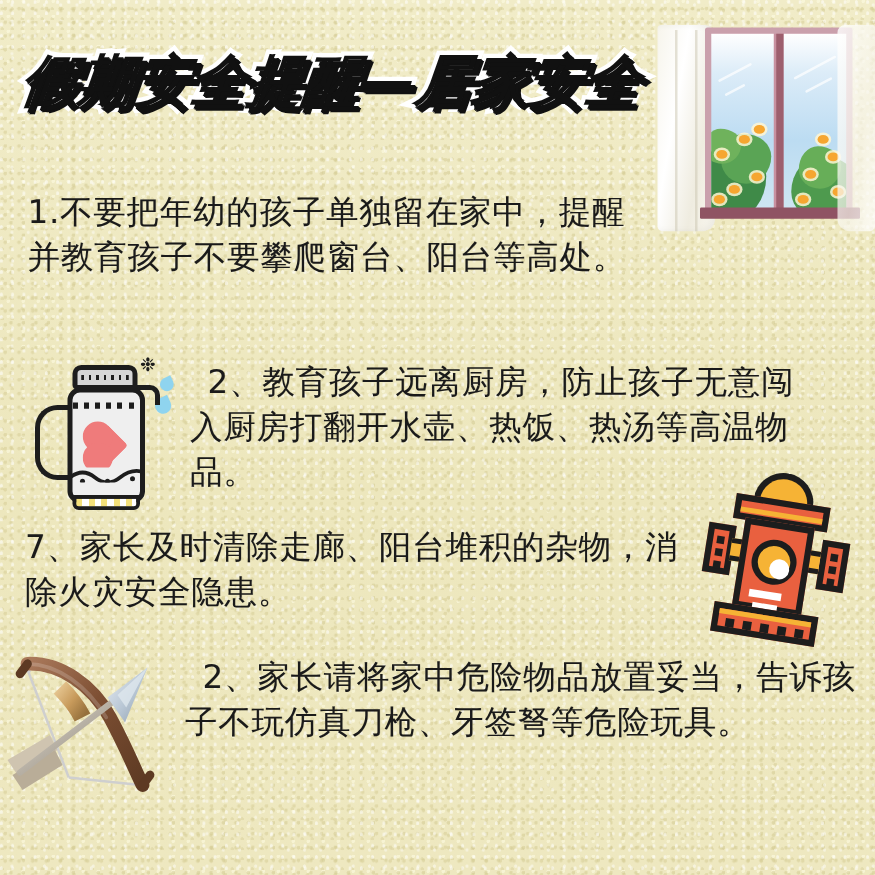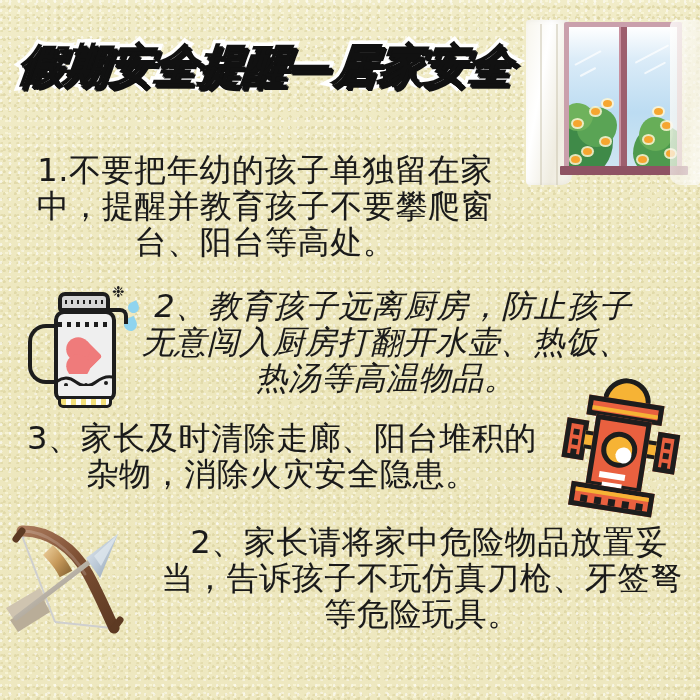--- a/index.html
+++ b/index.html
@@ -155,30 +155,29 @@
     width: 30px;
     height: 165px;
     background: linear-gradient(100deg, rgba(255,255,255,0.82) 0%, rgba(247,245,236,0.7) 60%, rgba(255,255,255,0.78) 100%);
     border-radius: 6px 2px 4px 10px;
   }
 
   
   .para {
     position: absolute;
     font-family: "DejaVu Sans", sans-serif;
-    font-size: 32px;
+    font-size: 26px;
     line-height: 36px;
     color: #1a1a1a;
     letter-spacing: 0.6px;
     white-space: pre-wrap;
     text-shadow: 0.4px 0.4px 0 rgba(0,0,0,0.18);
-    text-align: center;
   }
   #para-1 { left: 22px;  top: 152px; width: 486px; }
-  #para-2 { left: 136px; top: 288px; width: 500px; text-indent: 14px; font-style: italic; }
+  #para-2 { left: 152px; top: 288px; width: 500px; text-indent: 14px; }
   #para-3 { left: 20px;  top: 420px; width: 524px; }
   #para-4 { left: 148px; top: 524px; width: 548px; text-indent: 14px; }
 
   
   #thermos-illustration {
     position: absolute;
     left: 24px;
     top: 282px;
     width: 124px;
     height: 126px;
@@ -473,21 +472,21 @@
       <path d="M0 8 Q 10 0 20 8 T 40 8 T 60 4" fill="none" stroke="#1d1d1d" stroke-width="3" stroke-linecap="round"></path>
       <circle cx="10" cy="11" r="2" fill="#1d1d1d"></circle>
       <circle cx="30" cy="11" r="2" fill="#1d1d1d"></circle>
       <circle cx="50" cy="9" r="2" fill="#1d1d1d"></circle>
     </svg>
     <div class="th-base"></div>
   </div>
 
   <div class="para" id="para-2">2、教育孩子远离厨房，防止孩子无意闯入厨房打翻开水壶、热饭、热汤等高温物品。</div>
 
-  <div class="para" id="para-3">3、家长及时清除走廊、阳台堆积的杂物，消除火灾安全隐患。</div>
+  <div class="para" id="para-3">7、家长及时清除走廊、阳台堆积的杂物，消除火灾安全隐患。</div>
 
   <div id="hydrant-illustration">
     <div class="hy-arm left">
       <span class="stud" style="top:5px;"></span>
       <span class="stud" style="top:15px;"></span>
       <span class="stud" style="top:25px;"></span>
     </div>
     <div class="hy-arm right">
       <span class="stud" style="top:5px;"></span>
       <span class="stud" style="top:15px;"></span>

